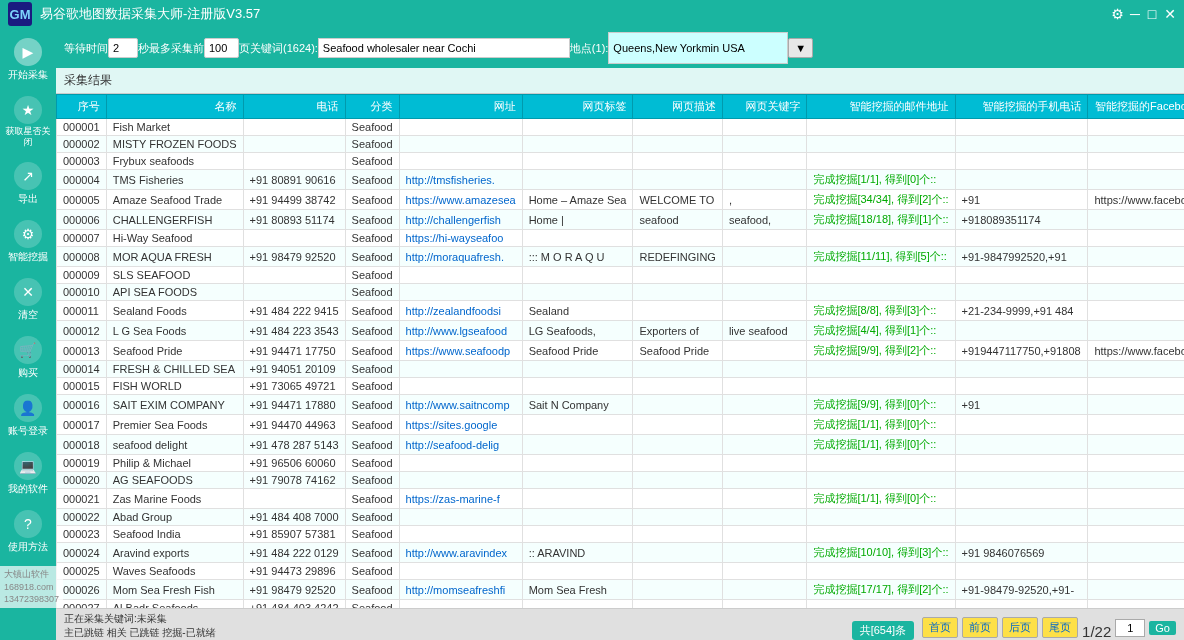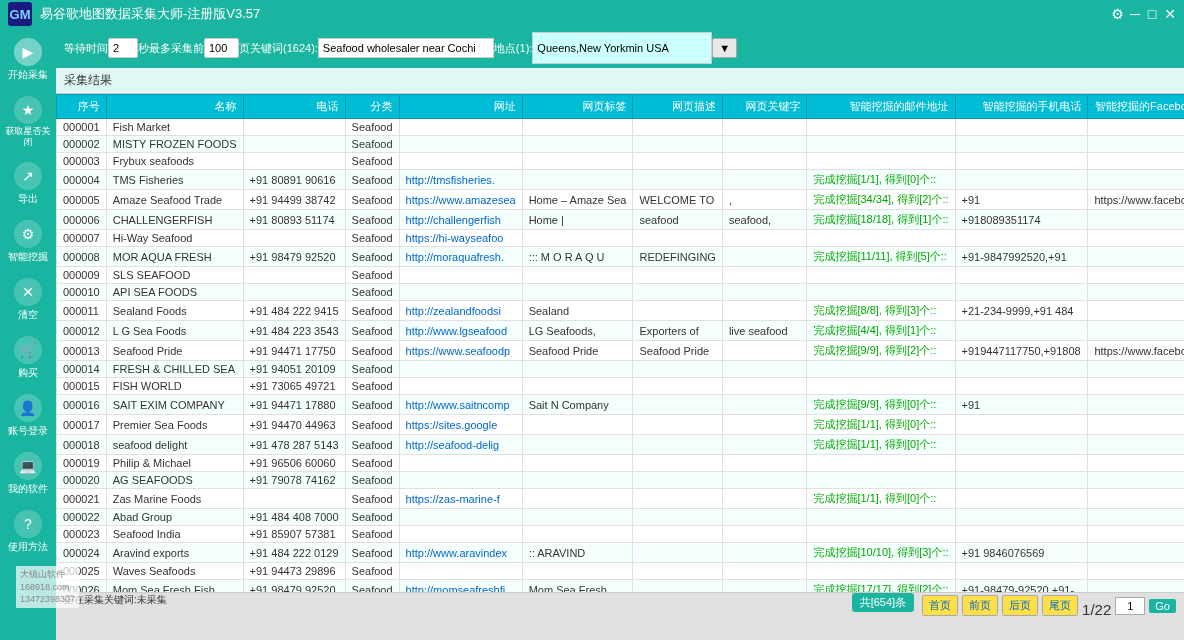--- a/index.html
+++ b/index.html
@@ -84,21 +84,21 @@
       height: 20px;
       background: #e8e8e8;
       border: 1px solid #aaa;
       border-radius: 2px;
       padding: 0 6px;
       font-size: 11px;
       cursor: pointer;
       white-space: nowrap;
     }
     .keyword-input {
-      width: 176px;
+      width: 252px;
       height: 20px;
       border: 1px solid #ccc;
       padding: 0 4px;
       font-size: 11px;
       background: white;
     }
     .location-input {
       width: 180px;
       height: 32px;
       border: 1px solid #ccc;
@@ -150,23 +150,23 @@
       font-size: 11px;
       white-space: nowrap;
       color: #333;
     }
     tbody td.green { color: #00aa00; }
     tbody td.blue { color: #0066cc; }
     
     
     #statusbar {
       background: #e0e0e0;
-      height: 48px;
+      height: 32px;
       display: flex;
-      align-items: flex-start;
+      align-items: flex-end;
       padding: 0 8px;
       gap: 8px;
       border-top: 1px solid #ccc;
       font-size: 11px;
       color: #333;
     }
     #statusbar .status-left { flex: 1; display: flex; flex-direction: column; font-size: 10px; }
     #statusbar .pagination {
       display: flex; align-items: center; gap: 4px;
     }
@@ -201,21 +201,21 @@
       color: white;
       padding: 2px 8px;
       border-radius: 3px;
       font-size: 11px;
     }
     
     
     #watermark {
       position: absolute;
       bottom: 32px;
-      left: 16px;
+      left: 0;
       font-size: 9px;
       color: #888;
       padding: 2px 4px;
       background: rgba(255,255,255,0.7);
       line-height: 1.4;
     }
     
     
     #table-container::-webkit-scrollbar { width: 8px; height: 8px; }
     #table-container::-webkit-scrollbar-thumb { background: #aaa; border-radius: 4px; }
@@ -681,20 +681,21 @@
               <td>+919447040088,+91484</td>
               <td>https://www.facebook</td>
             </tr>
           </tbody>
       </table>
     </div>
 
     <div id="statusbar">
       <div class="status-left">
         <span>正在采集关键词:未采集</span>
+        <span>主已跳链  相关 已跳链  挖掘-已就绪</span>
       </div>
       <span class="total-badge">共[654]条</span>
       <div class="pagination">
         <button class="page-btn">首页</button>
         <button class="page-btn">前页</button>
         <button class="page-btn">后页</button>
         <button class="page-btn">尾页</button>
         <span class="page-info">1/22</span>
         <input class="go-input" value="1" style="">
         <button class="go-btn">Go</button>

